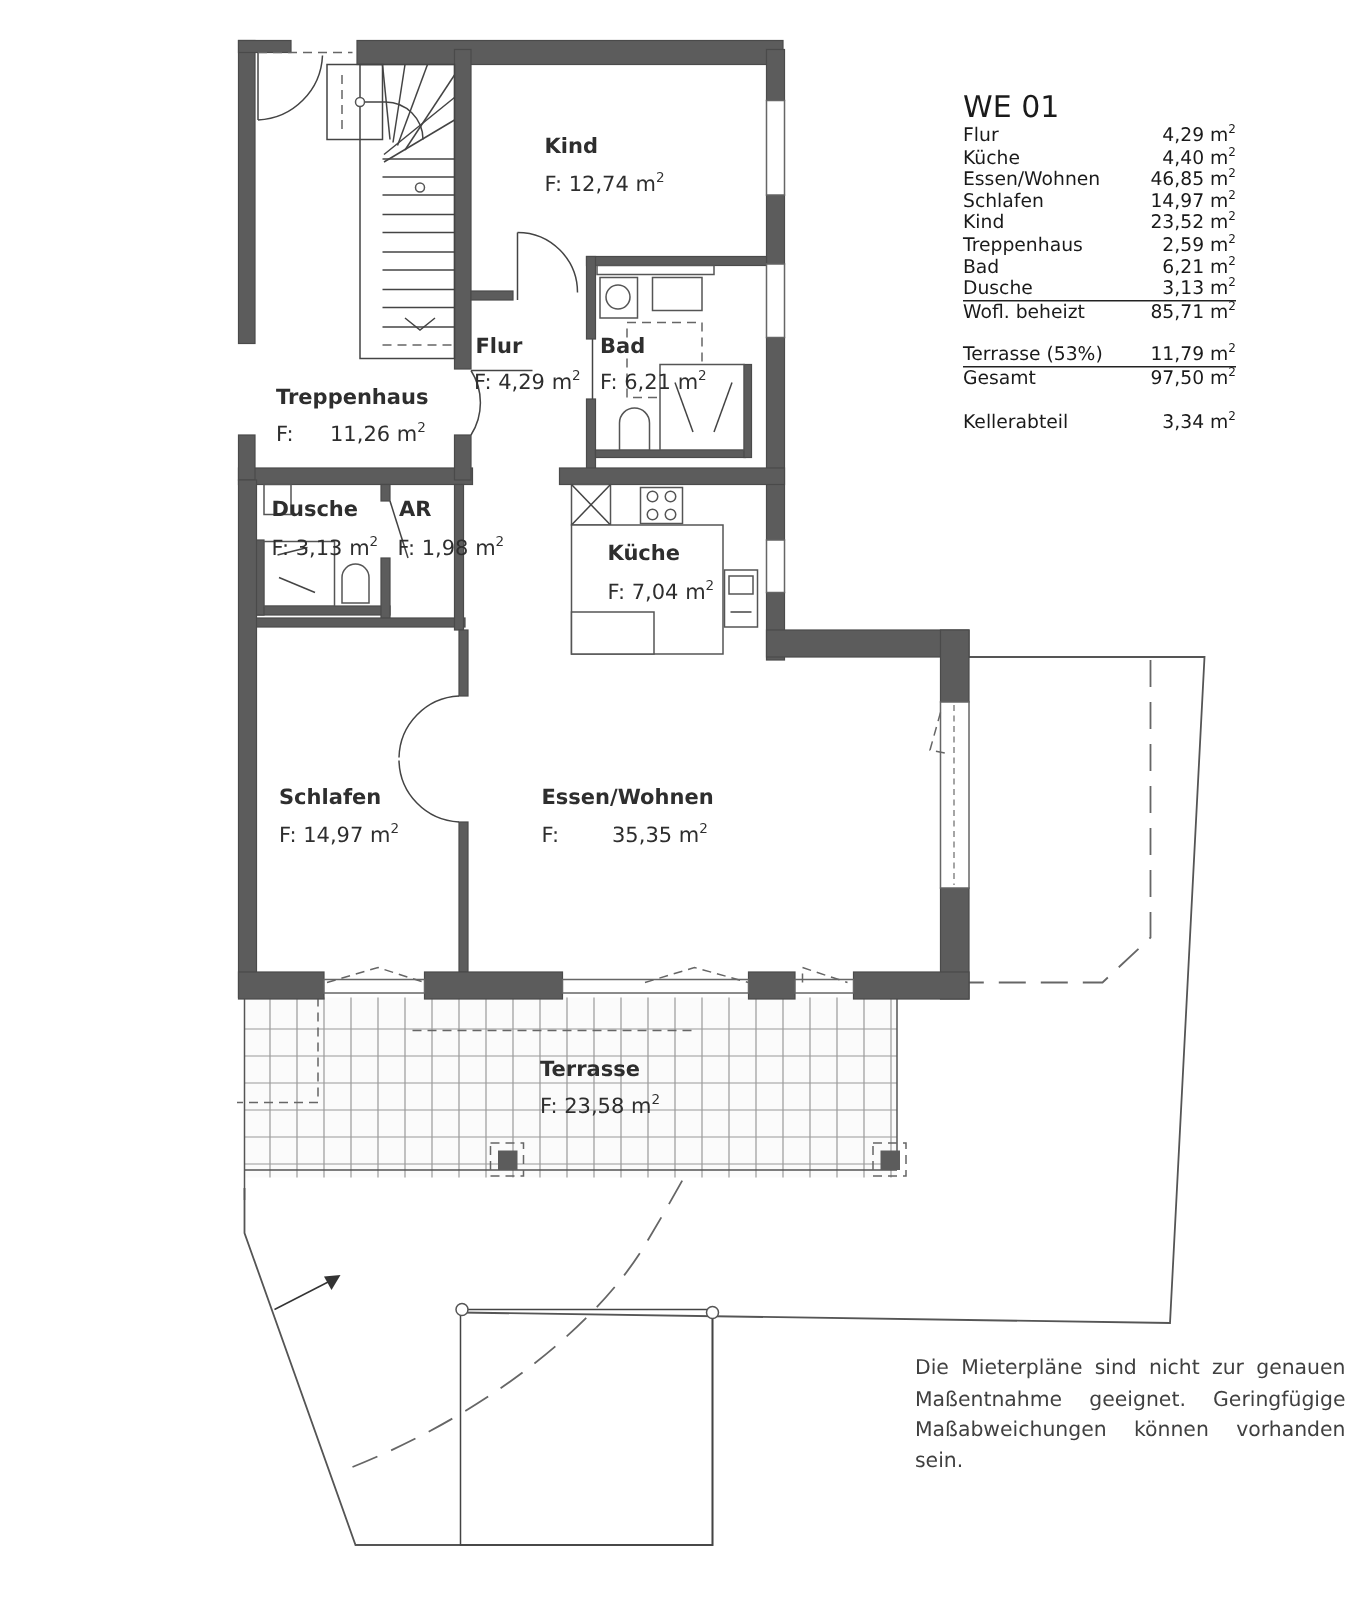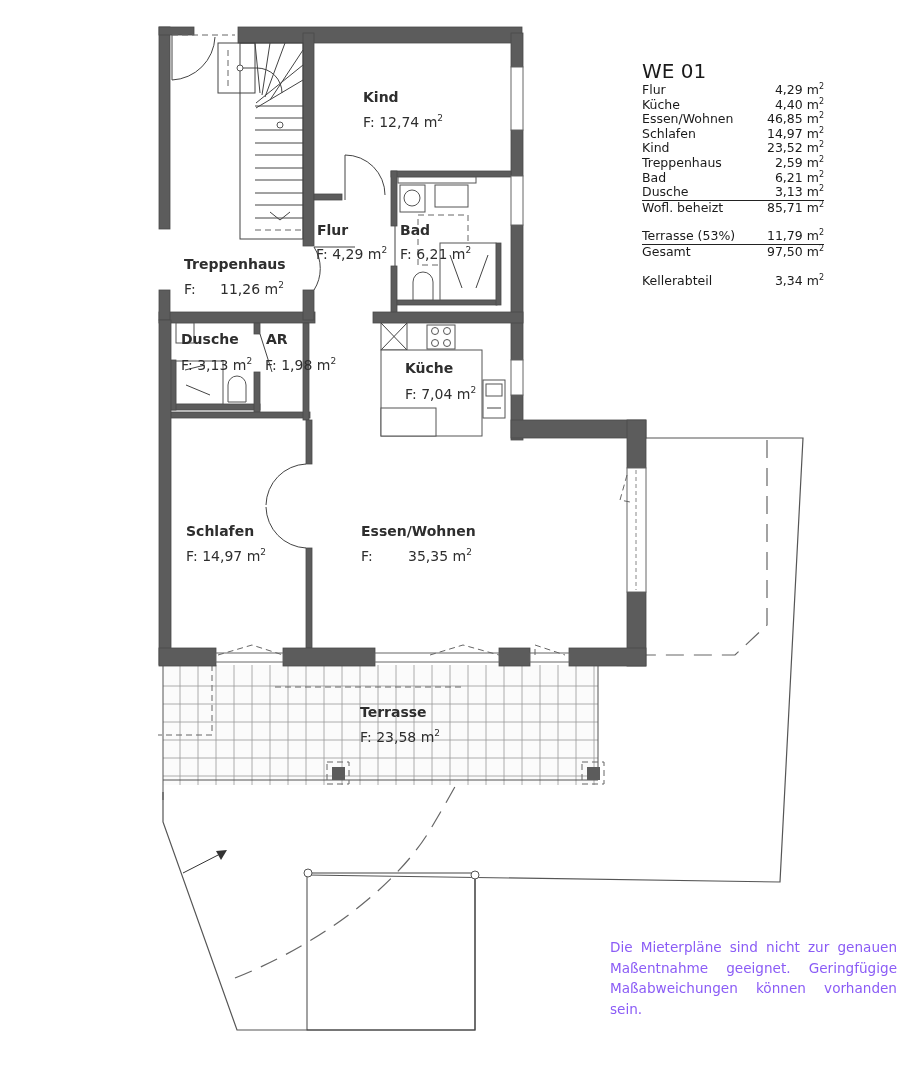--- a/index.html
+++ b/index.html
@@ -17,21 +17,21 @@
   .rarea { font-family:"DejaVu Sans", sans-serif; font-size:14px; fill:#2e2e2e; }
   .sup { font-size:9px; }
 
   #legend { position:absolute; left:642px; top:60px; width:182px; font-family:"DejaVu Sans", sans-serif; color:#1a1a1a; }
   #legend .title { font-size:20px; line-height:22px; margin-bottom:1px; }
   #legend .row { display:flex; justify-content:space-between; font-size:12.5px; line-height:14.6px; }
   #legend .row.ul { border-bottom:1px solid #222; }
   #legend .gap { height:14px; }
   #legend sup { font-size:8px; vertical-align:super; line-height:0; }
 
-  #disclaimer { position:absolute; left:610px; top:902px; width:287px; font-family:"DejaVu Sans", sans-serif; font-size:13.6px; line-height:20.5px; color:#8b5cf6;margin-top:35px; }
+  #disclaimer { position:absolute; left:610px; top:902px; width:287px; font-family:"DejaVu Sans", sans-serif; font-size:13.6px; line-height:20.5px; color:#404040; }
   #disclaimer p { margin:0 0 20px 0; text-align:justify; text-align-last:left; }
   #disclaimer p:last-child { margin-bottom:0; }
 </style>
 </head>
 <body>
 
 <svg id="plan" viewBox="0 0 903 1080" xmlns="http://www.w3.org/2000/svg">
 
   <g>
     <polyline class="thin2" points="646,438 803,438 780,882 307,875"></polyline>

